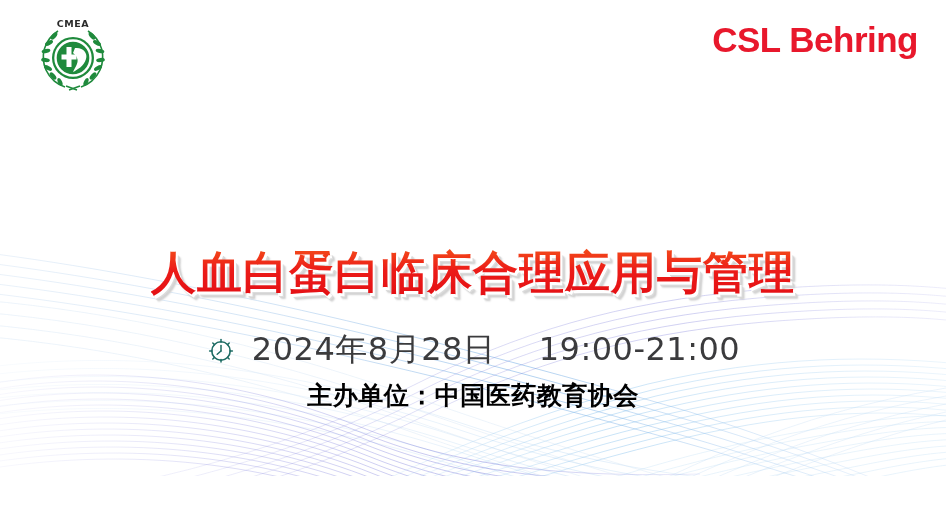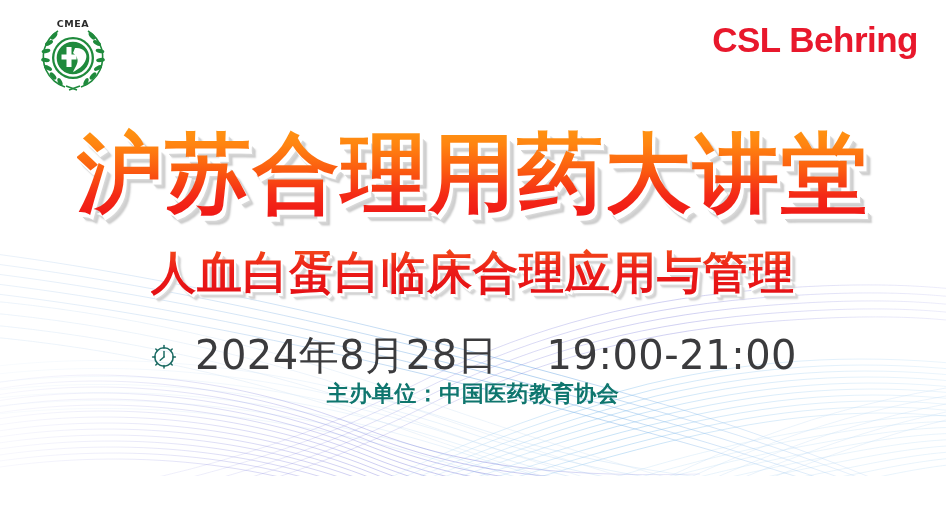--- a/index.html
+++ b/index.html
@@ -132,38 +132,38 @@
     position: absolute;
     left: 0; right: 0;
     top: 328px;
     display: flex;
     align-items: center;
     justify-content: center;
     gap: 16px;
   }
   .clock-icon { width: 30px; height: 30px; display: block; flex: none; }
   .date-text {
-    font-size: 40px;
+    font-size: 32px;
     font-weight: normal;
     color: #3b3b3d;
     letter-spacing: 0.5px;
     white-space: nowrap;
     font-family: "DejaVu Sans", "Liberation Sans", sans-serif;
   }
   .date-text .gap { display: inline-block; width: 22px; }
 
   
   .organizer {
     position: absolute;
     left: 0; right: 0;
     top: 379px;
     text-align: center;
-    font-size: 22px;
+    font-size: 25px;
     font-weight: bold;
-    color: #0f766e;
+    color: #000000;
     letter-spacing: 0.5px;
     white-space: nowrap;
     font-family: "DejaVu Sans", "Liberation Sans", sans-serif;
   }
 </style>
 </head>
 <body>
 
 <div id="poster">
 
@@ -322,24 +322,20 @@
       </g>
 
       <path d="M43,32 C 51,31 56,37 54,43 C 52,50 45,54 41,56 C 44,50 47,46 45,42 C 44,39 42,38 41,37 Z" fill="#ffffff"></path>
     </svg>
   </div>
 
   <div class="csl-logo">
     <div class="csl-name">CSL Behring</div>
   </div>
 
-  <div class="main-title">
-    <span class="shadow">沪苏合理用药大讲堂</span>
-    <span class="fill">沪苏合理用药大讲堂</span>
-  </div>
 
   <div class="subtitle">
     <span class="shadow">人血白蛋白临床合理应用与管理</span>
     <span class="fill">人血白蛋白临床合理应用与管理</span>
   </div>
 
   <div class="date-row">
     <svg class="clock-icon" viewBox="0 0 30 30" xmlns="http://www.w3.org/2000/svg">
       <circle cx="15" cy="16" r="9.2" fill="none" stroke="#1c6b63" stroke-width="1.6"></circle>
       <g stroke="#1c6b63" stroke-width="1.5" stroke-linecap="round">

